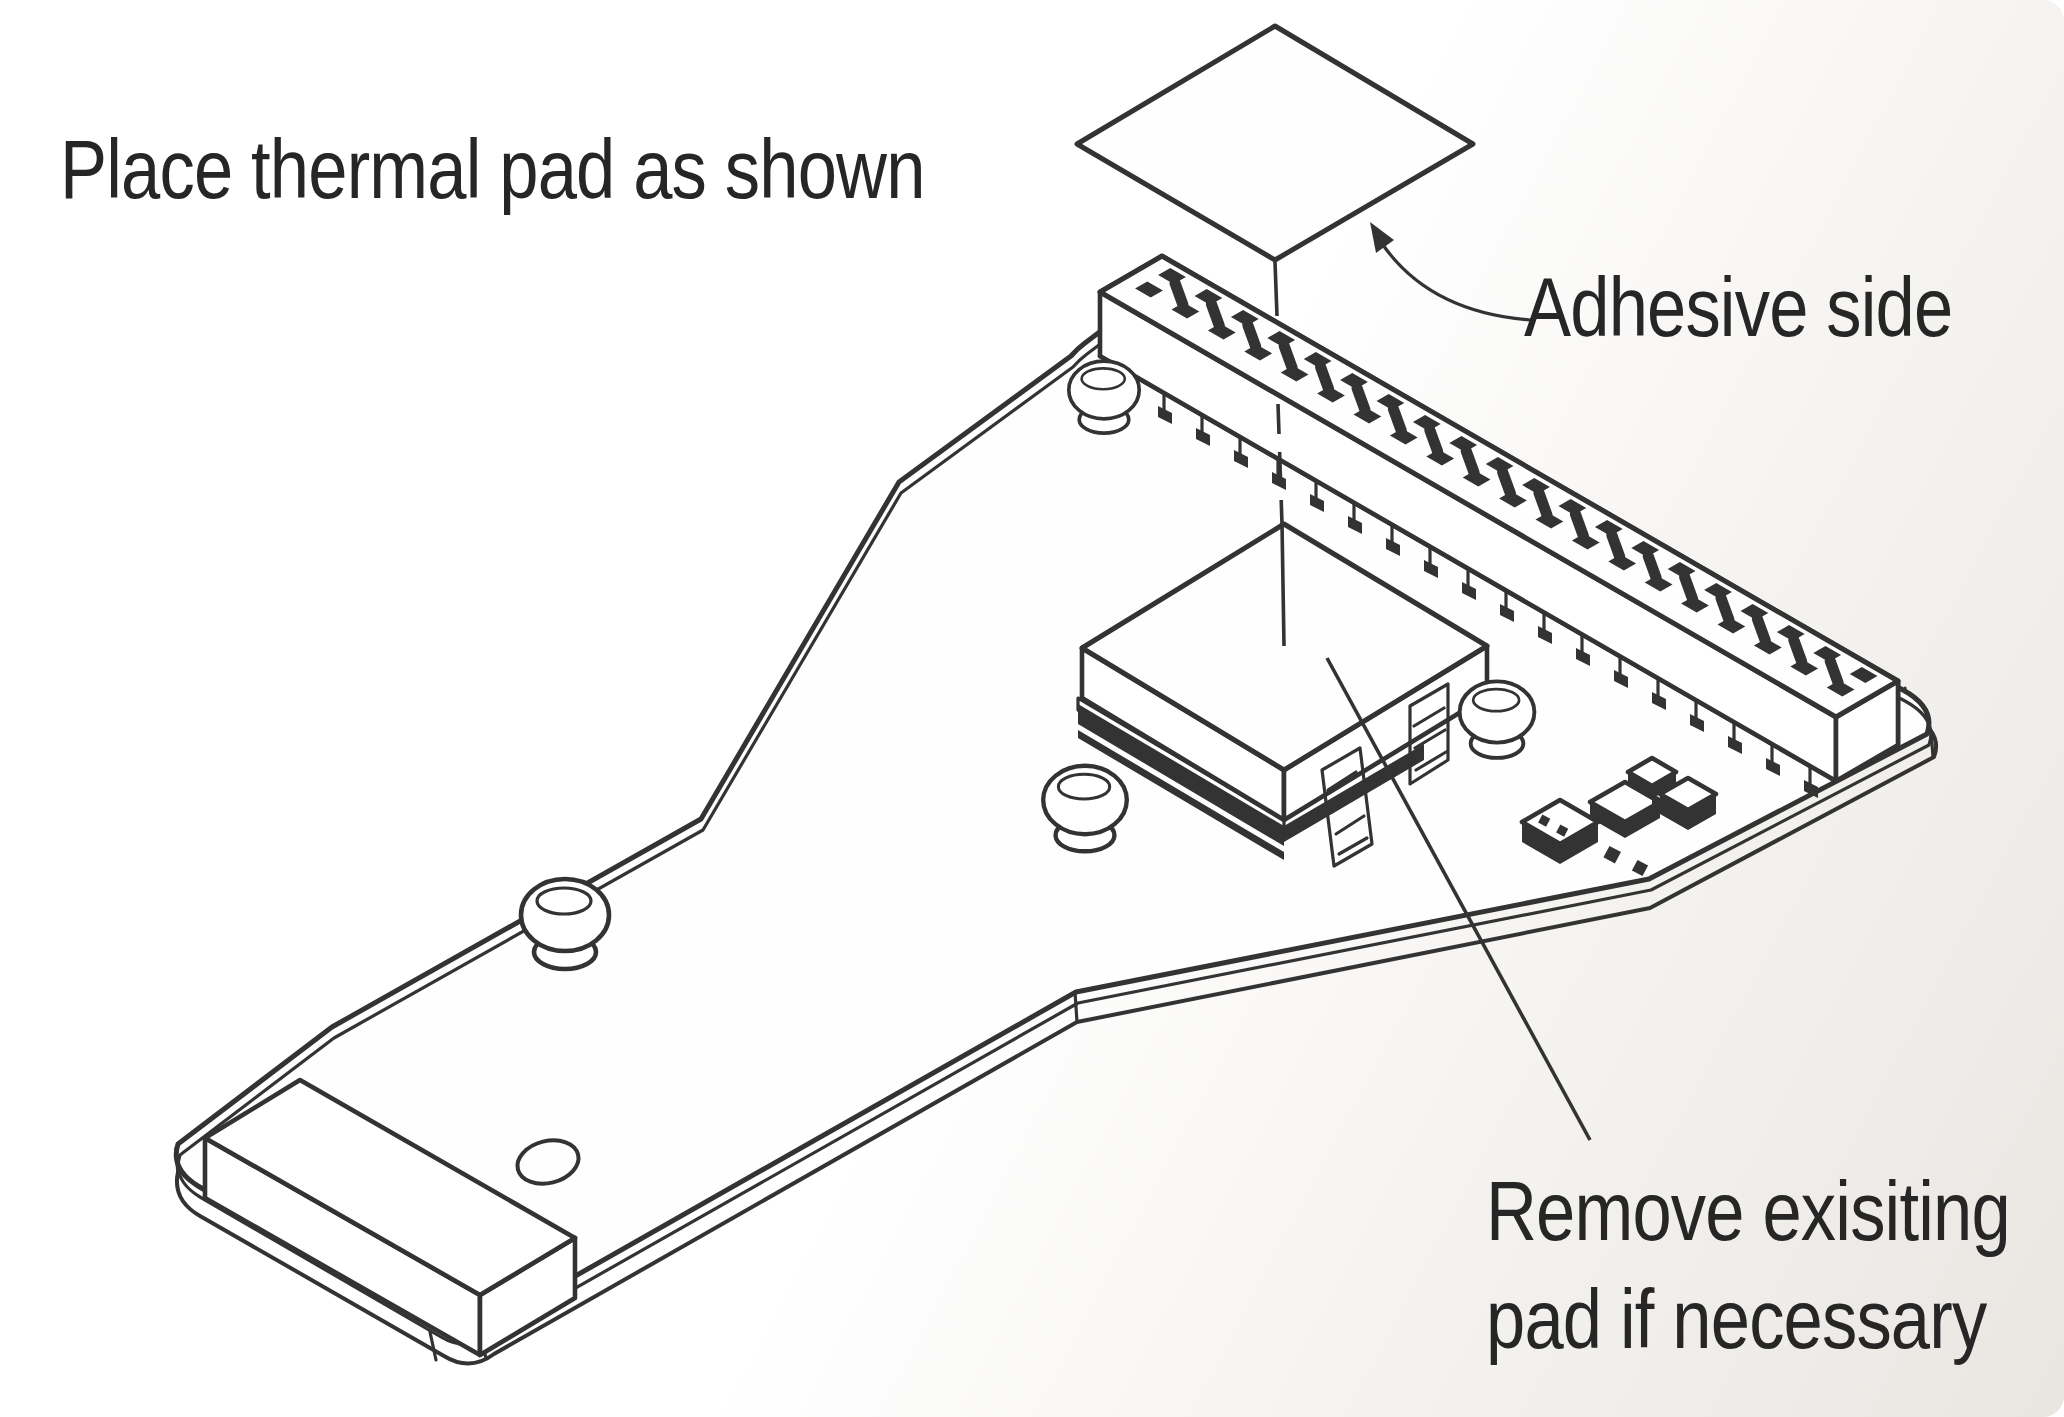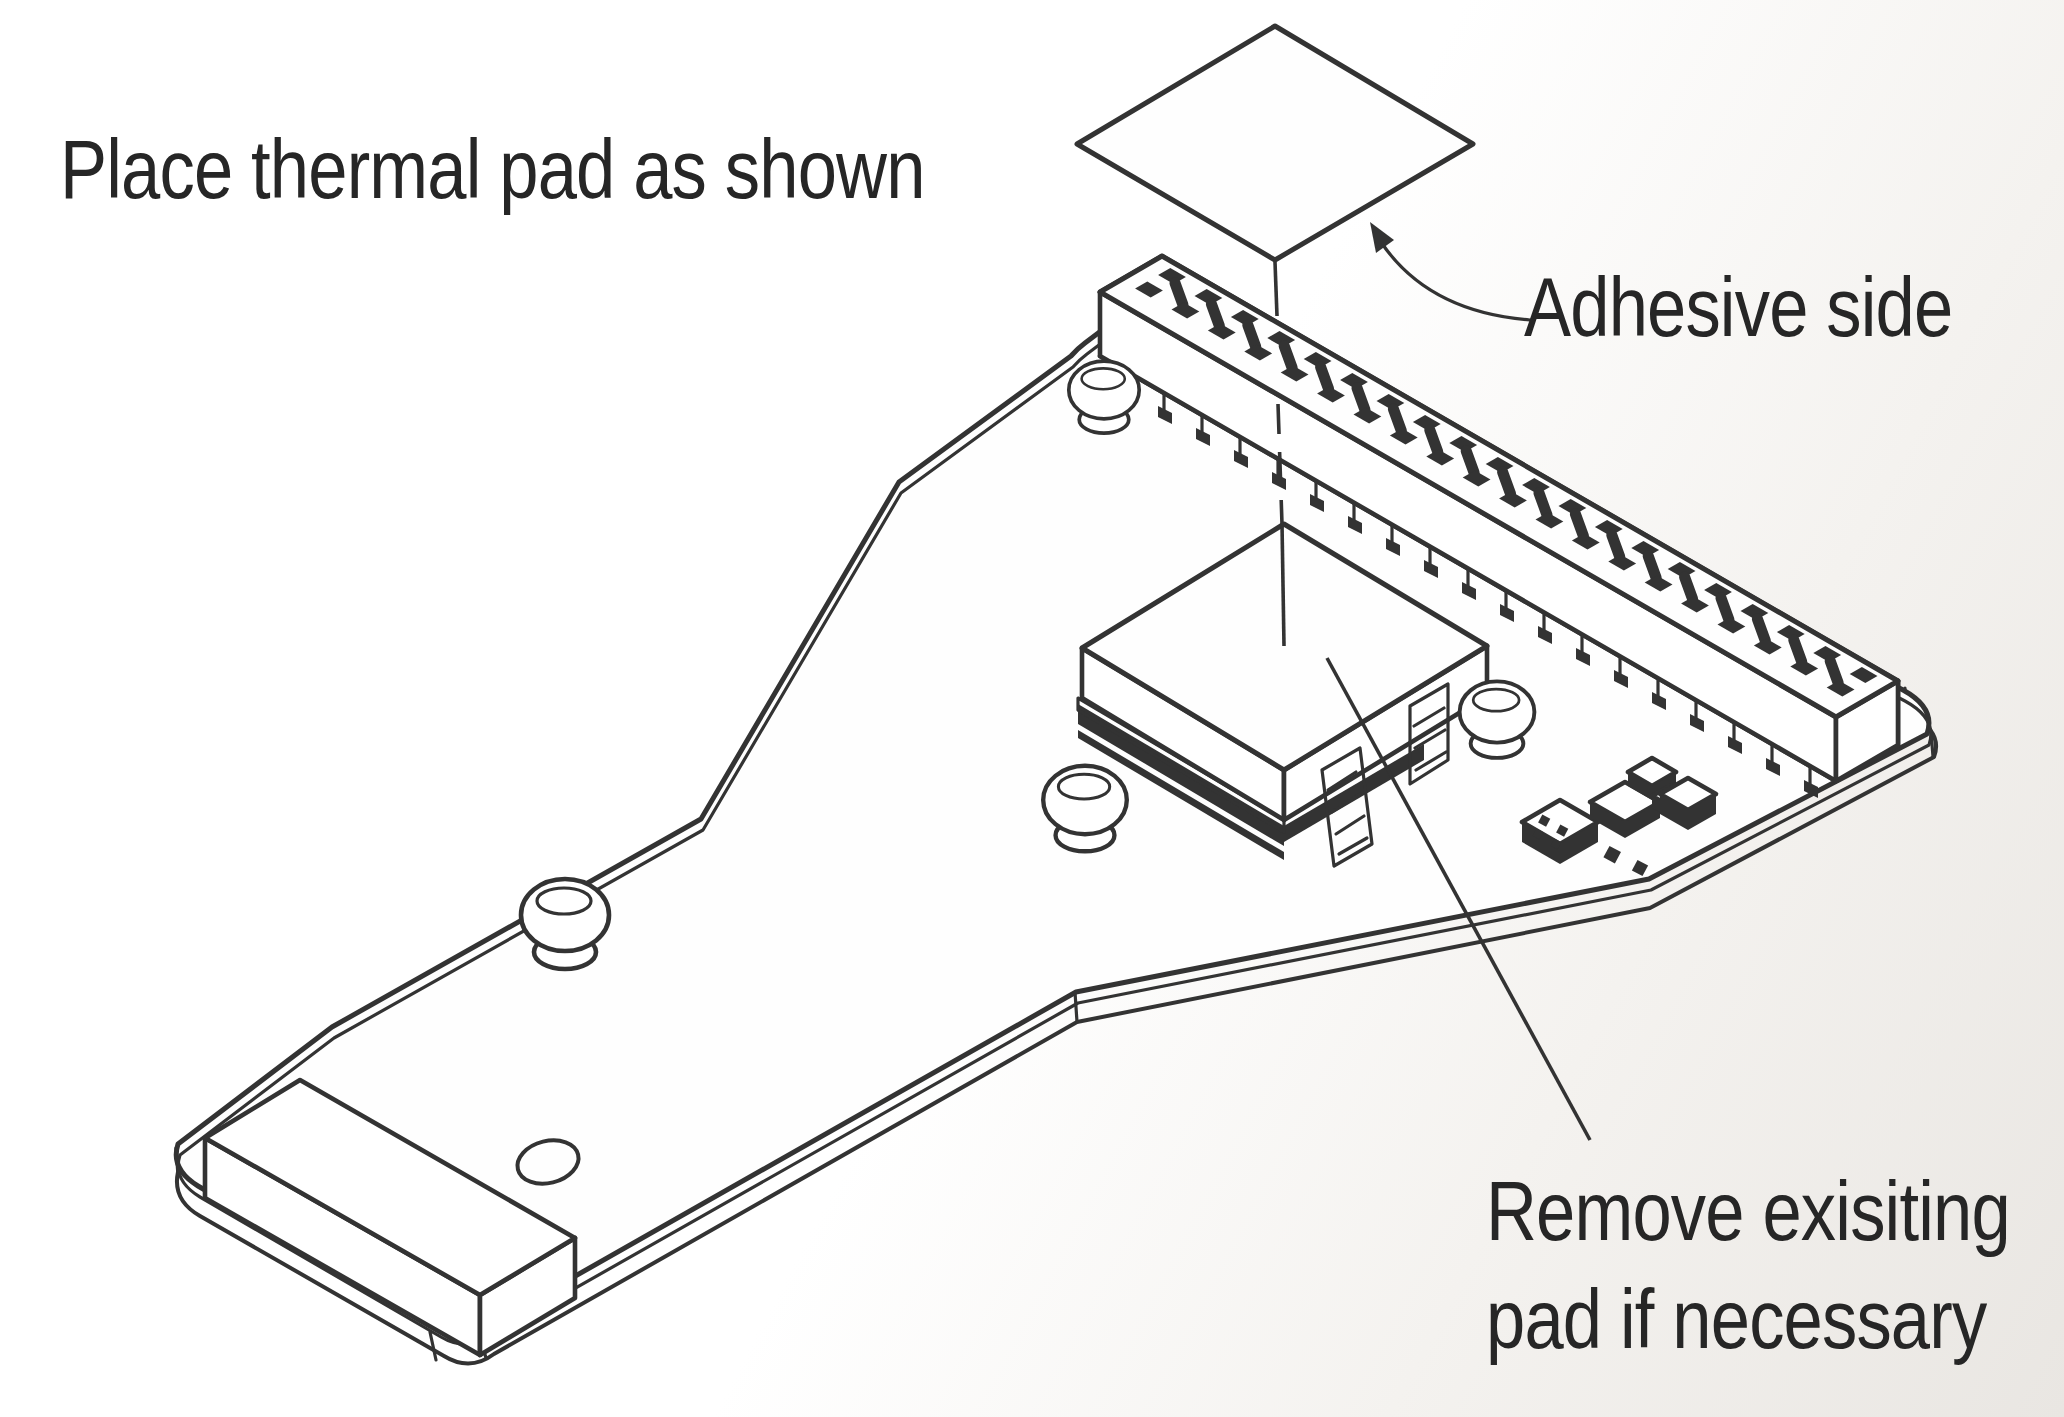--- a/index.html
+++ b/index.html
@@ -3,20 +3,21 @@
 <meta charset="utf-8">
 <style>
   html,body{margin:0;padding:0;}
   body{
     width:2064px;height:1417px;overflow:hidden;
     font-family:"Liberation Sans", sans-serif;
   }
   .page{
     position:relative;width:2064px;height:1417px;
     background:linear-gradient(118deg,#ffffff 0%,#ffffff 52%,#f4f2ef 76%,#e9e6e2 100%);
+    border-radius:21px;
   }
   svg{position:absolute;left:0;top:0;}
   .ln2{fill:none;stroke:var(--ink);stroke-width:3.2;stroke-linejoin:round;stroke-linecap:round;}
   .ln3{fill:none;stroke:var(--ink);stroke-width:4;stroke-linejoin:round;stroke-linecap:round;}
   .wh{fill:#ffffff;stroke:var(--ink);stroke-width:4.6;stroke-linejoin:round;}
   .whb{fill:#fefefe;stroke:var(--ink);stroke-width:5;stroke-linejoin:round;}
   .dk{fill:var(--ink);stroke:none;}
   .dashline{fill:none;stroke:var(--ink);stroke-width:3.6;stroke-dasharray:30 18;}
   .solidline{fill:none;stroke:var(--ink);stroke-width:3.6;}
   

